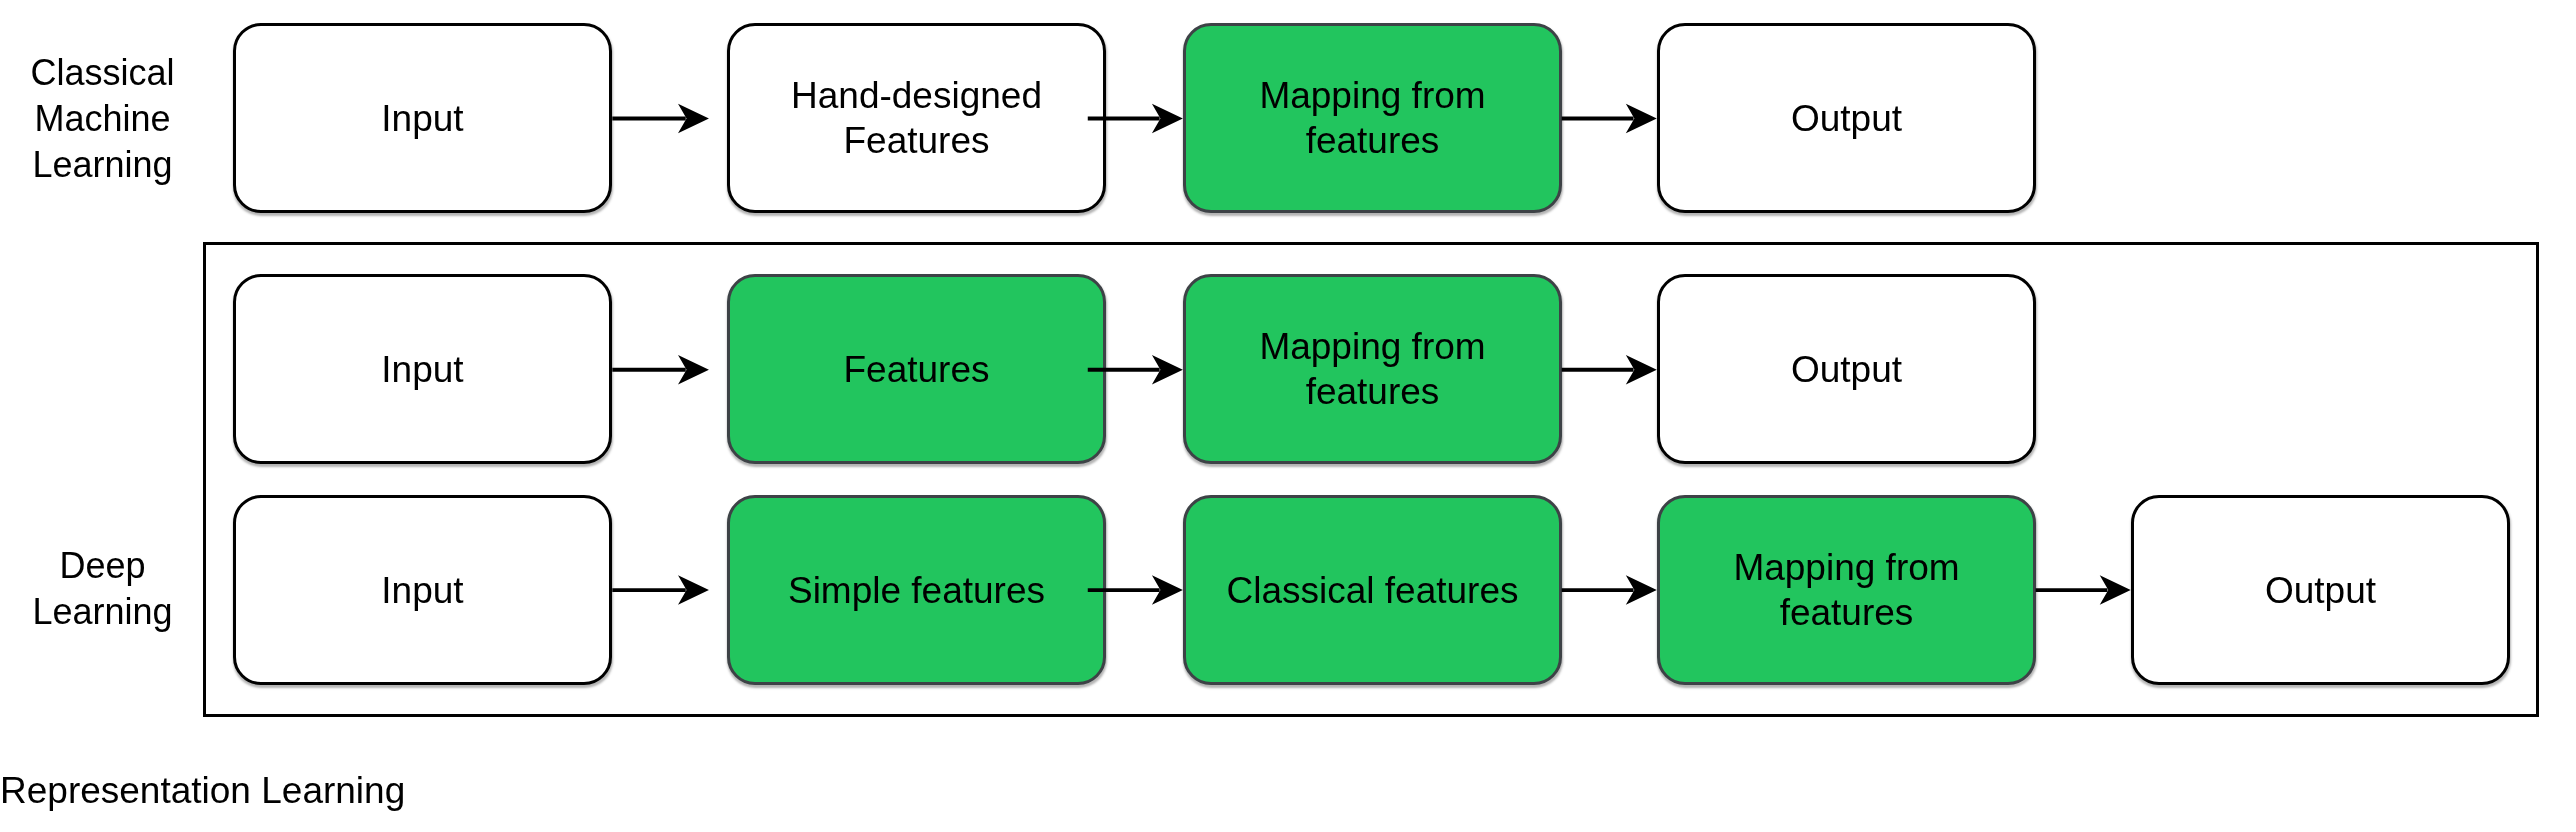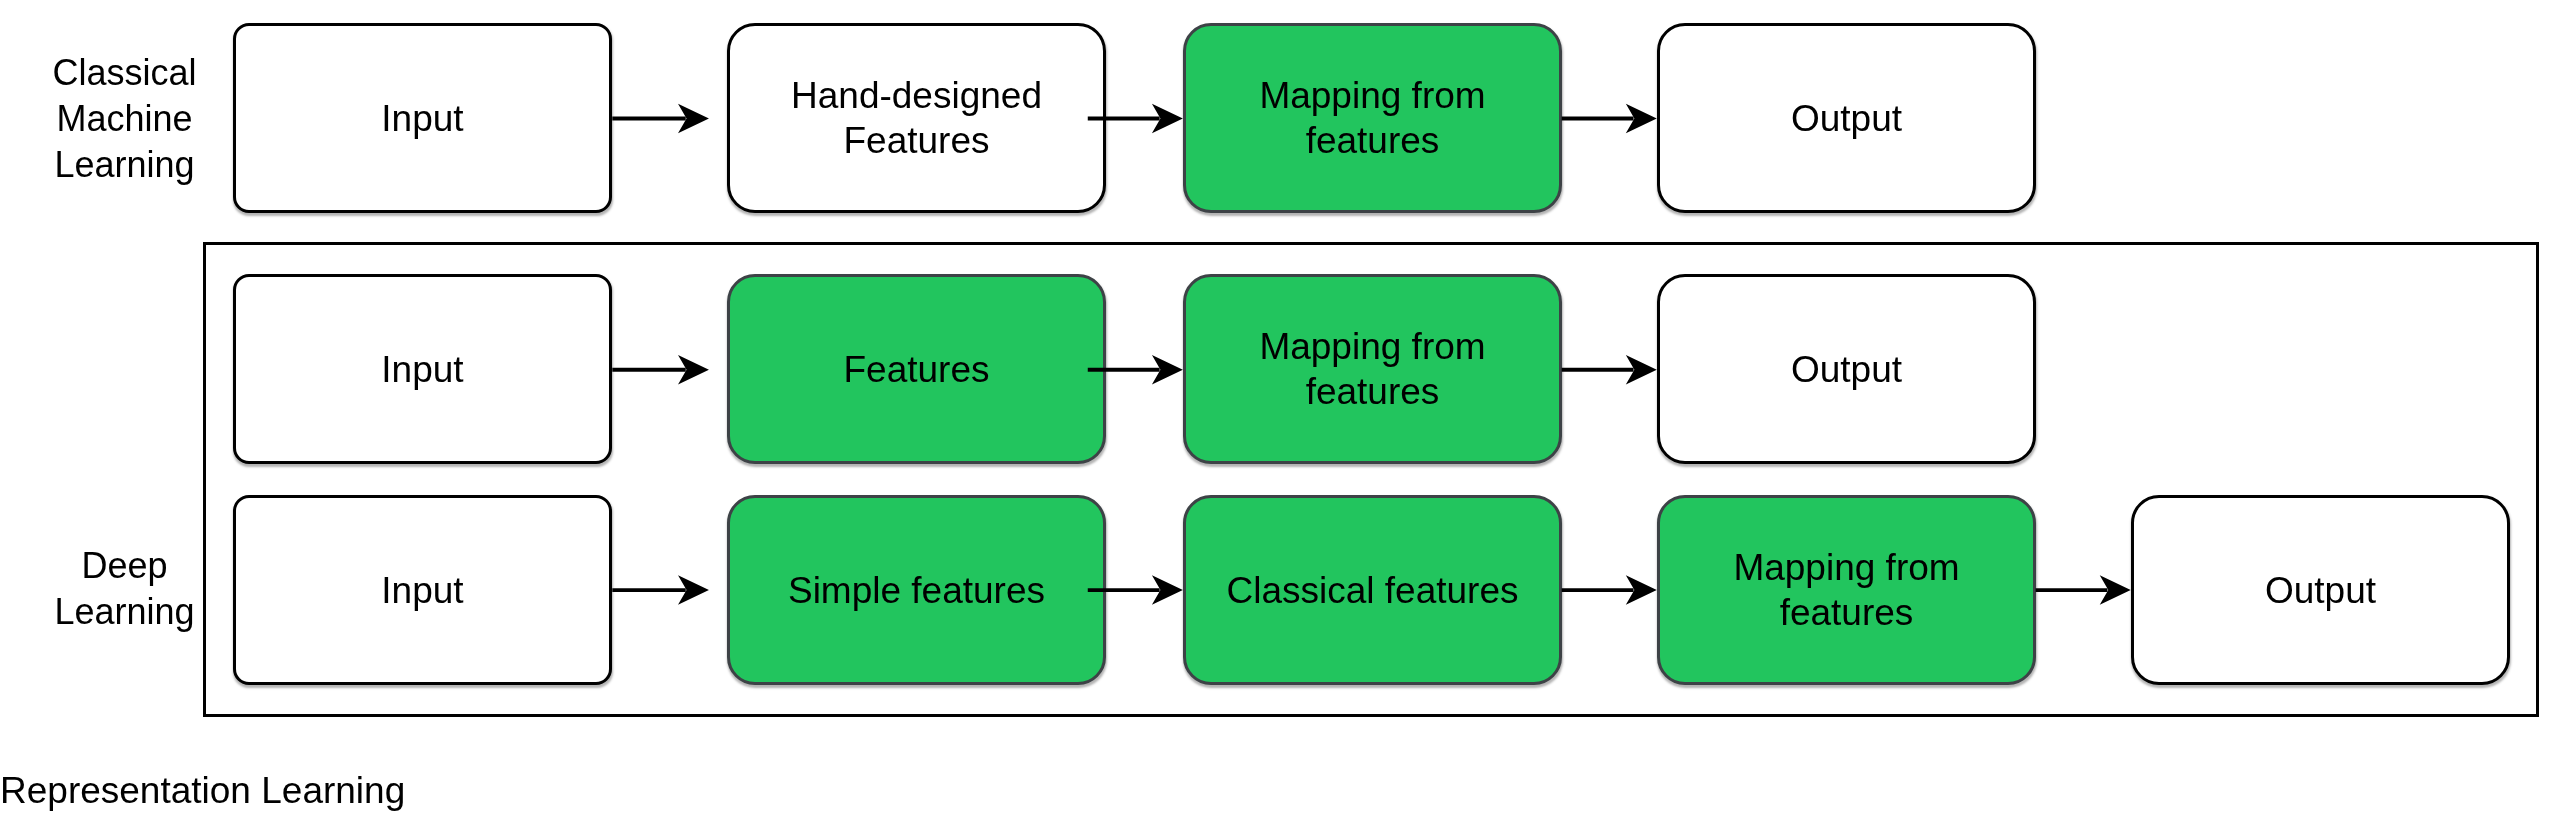--- a/index.html
+++ b/index.html
@@ -51,21 +51,21 @@
     top: 242px;
     width: 2336px;
     height: 475px;
     box-sizing: border-box;
     border: 3.9px solid #000000;
     background: transparent;
   }
   
   .side-label {
     position: absolute;
-    left: 24px;
+    left: 2px;
     width: 201px;
     text-align: center;
     font-size: 36px;
     line-height: 46px;
     white-space: pre-line;
     color: #000000;
   }
   .side-label.classical { top: 50px; }
   .side-label.deep { top: 543px; }
   
@@ -85,21 +85,21 @@
     left: 0;
     top: 0;
     width: 2576px;
     height: 833px;
     pointer-events: none;
   }
   svg.arrows line { stroke: #000000; stroke-width: 5; }
   svg.arrows path { fill: #000000; stroke: none; }
 
   
-  .c1 { left: 233px; border-radius: 16px; }
+  .c1 { left: 233px; }
   .c2 { left: 727px; }
   .c3 { left: 1183px; }
   .c4 { left: 1657px; }
   .c5 { left: 2131px; }
   .r1 { top: 23px; }
   .r2 { top: 274px; }
   .r3 { top: 495px; }
 </style>
 </head>
 <body>

